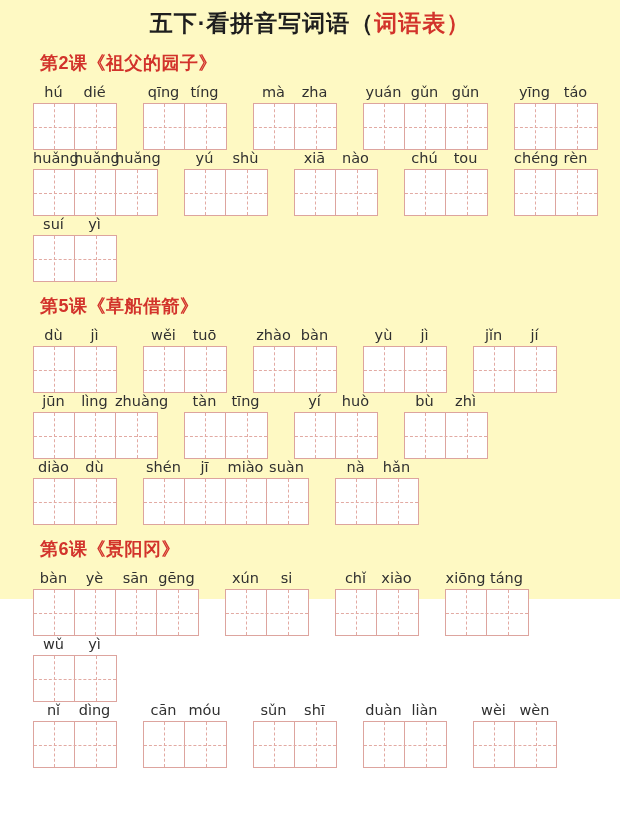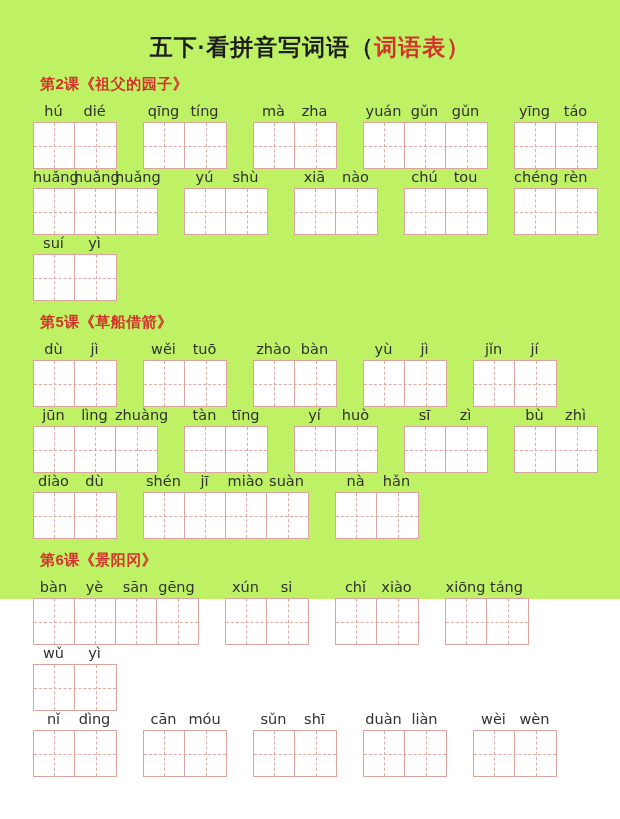--- a/index.html
+++ b/index.html
@@ -11,41 +11,41 @@
     width: 620px;
     height: 819px;
     font-family: "Liberation Sans", "DejaVu Sans", sans-serif;
     color: #2a2a2a;
     overflow: hidden;
   }
   .page {
     width: 620px;
     height: 599px;
     box-sizing: border-box;
-    padding-top: 32px;
-    background: #bef264;
+    padding-top: 8px;
+    background: #fef9c3;
   }
   .title {
     text-align: center;
     font-size: 23px;
     font-weight: 600;
     letter-spacing: 1px;
     color: #1e1e1e;
     margin: 0 0 12px 0;
     white-space: nowrap;
   }
   .title .red-part {
     color: #d2332b;
   }
   .section {
     padding-left: 33px;
   }
   .section-heading {
     color: #d2332b;
-    font-size: 15px;
+    font-size: 18px;
     font-weight: 700;
     margin: 12px 0 9px 7px;
     letter-spacing: 0.5px;
   }
   .word-row {
     display: flex;
     gap: 26px;
     margin-bottom: 0;
     align-items: flex-end;
   }
@@ -310,30 +310,20 @@
               <span class="pinyin-syllable">yí</span>
               <span class="pinyin-syllable">huò</span>
             </div>
             <div class="writing-box">
               <div class="writing-cell"></div>
               <div class="writing-cell"></div>
             </div>
           </div>
           <div class="word-group">
             <div class="pinyin-row">
-              <span class="pinyin-syllable">sī</span>
-              <span class="pinyin-syllable">zì</span>
-            </div>
-            <div class="writing-box">
-              <div class="writing-cell"></div>
-              <div class="writing-cell"></div>
-            </div>
-          </div>
-          <div class="word-group">
-            <div class="pinyin-row">
               <span class="pinyin-syllable">bù</span>
               <span class="pinyin-syllable">zhì</span>
             </div>
             <div class="writing-box">
               <div class="writing-cell"></div>
               <div class="writing-cell"></div>
             </div>
           </div>
         </div>
         <div class="word-row">

